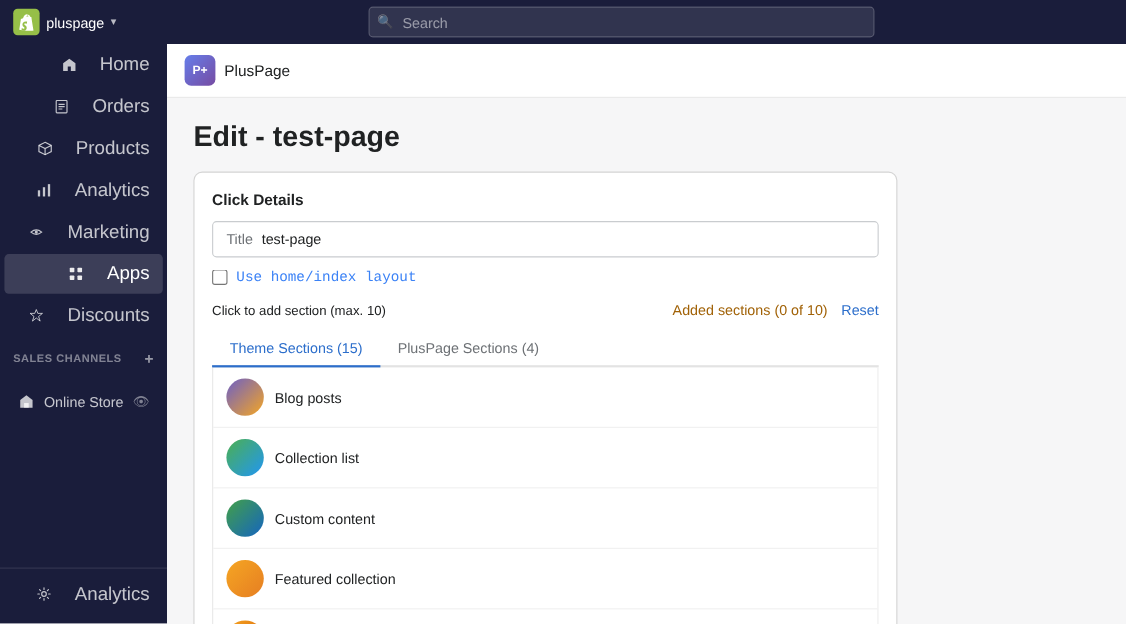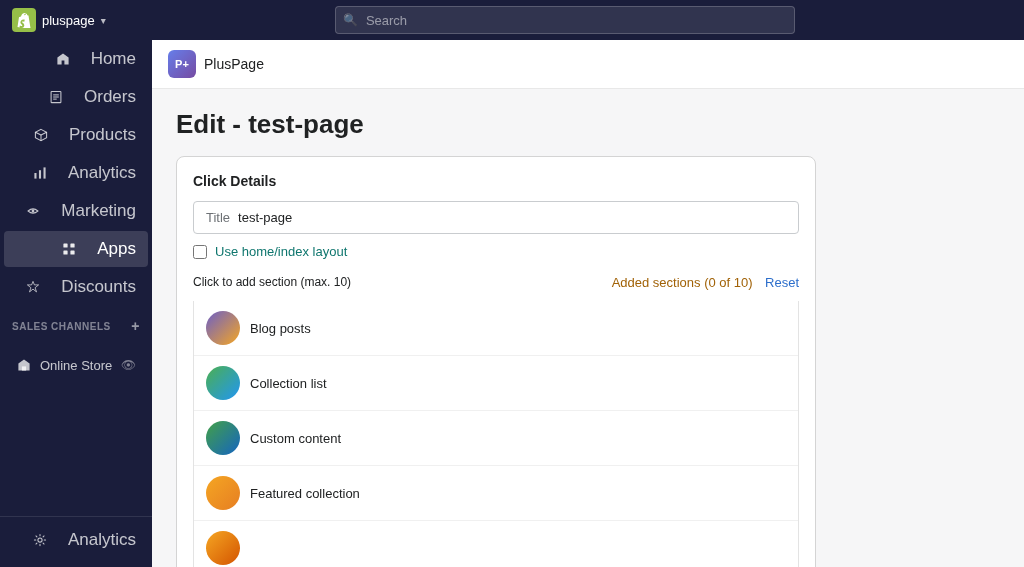--- a/index.html
+++ b/index.html
@@ -231,21 +231,22 @@
       align-items: center;
       gap: 8px;
       margin-bottom: 14px;
     }
     .checkbox-row input[type="checkbox"] {
       width: 14px;
       height: 14px;
     }
     .checkbox-label {
       font-size: 13px;
-      color: #0f766e;
+      color: #3b82f6;
+      font-family: Liberation Mono, monospace;
     }
 
     .section-header {
       display: flex;
       align-items: center;
       justify-content: space-between;
       margin-bottom: 10px;
     }
     .click-to-add {
       font-size: 12px;
@@ -474,20 +475,28 @@
         </div>
 
         <div class="section-header">
           <span class="click-to-add">Click to add section (max. 10)</span>
           <div>
             <span class="added-sections">Added sections (0 of 10)</span>
             <a class="reset-link">Reset</a>
           </div>
         </div>
 
+        <div class="tabs">
+          <div class="tab active">
+            <span>Theme Sections (15)</span>
+          </div>
+          <div class="tab">
+            <span>PlusPage Sections (4)</span>
+          </div>
+        </div>
 
         <div class="sections-list">
           <div class="section-item">
             <div class="section-avatar av-purple-orange"></div>
             <span class="section-name">Blog posts</span>
           </div>
           <div class="section-item">
             <div class="section-avatar av-green"></div>
             <span class="section-name">Collection list</span>
           </div>

